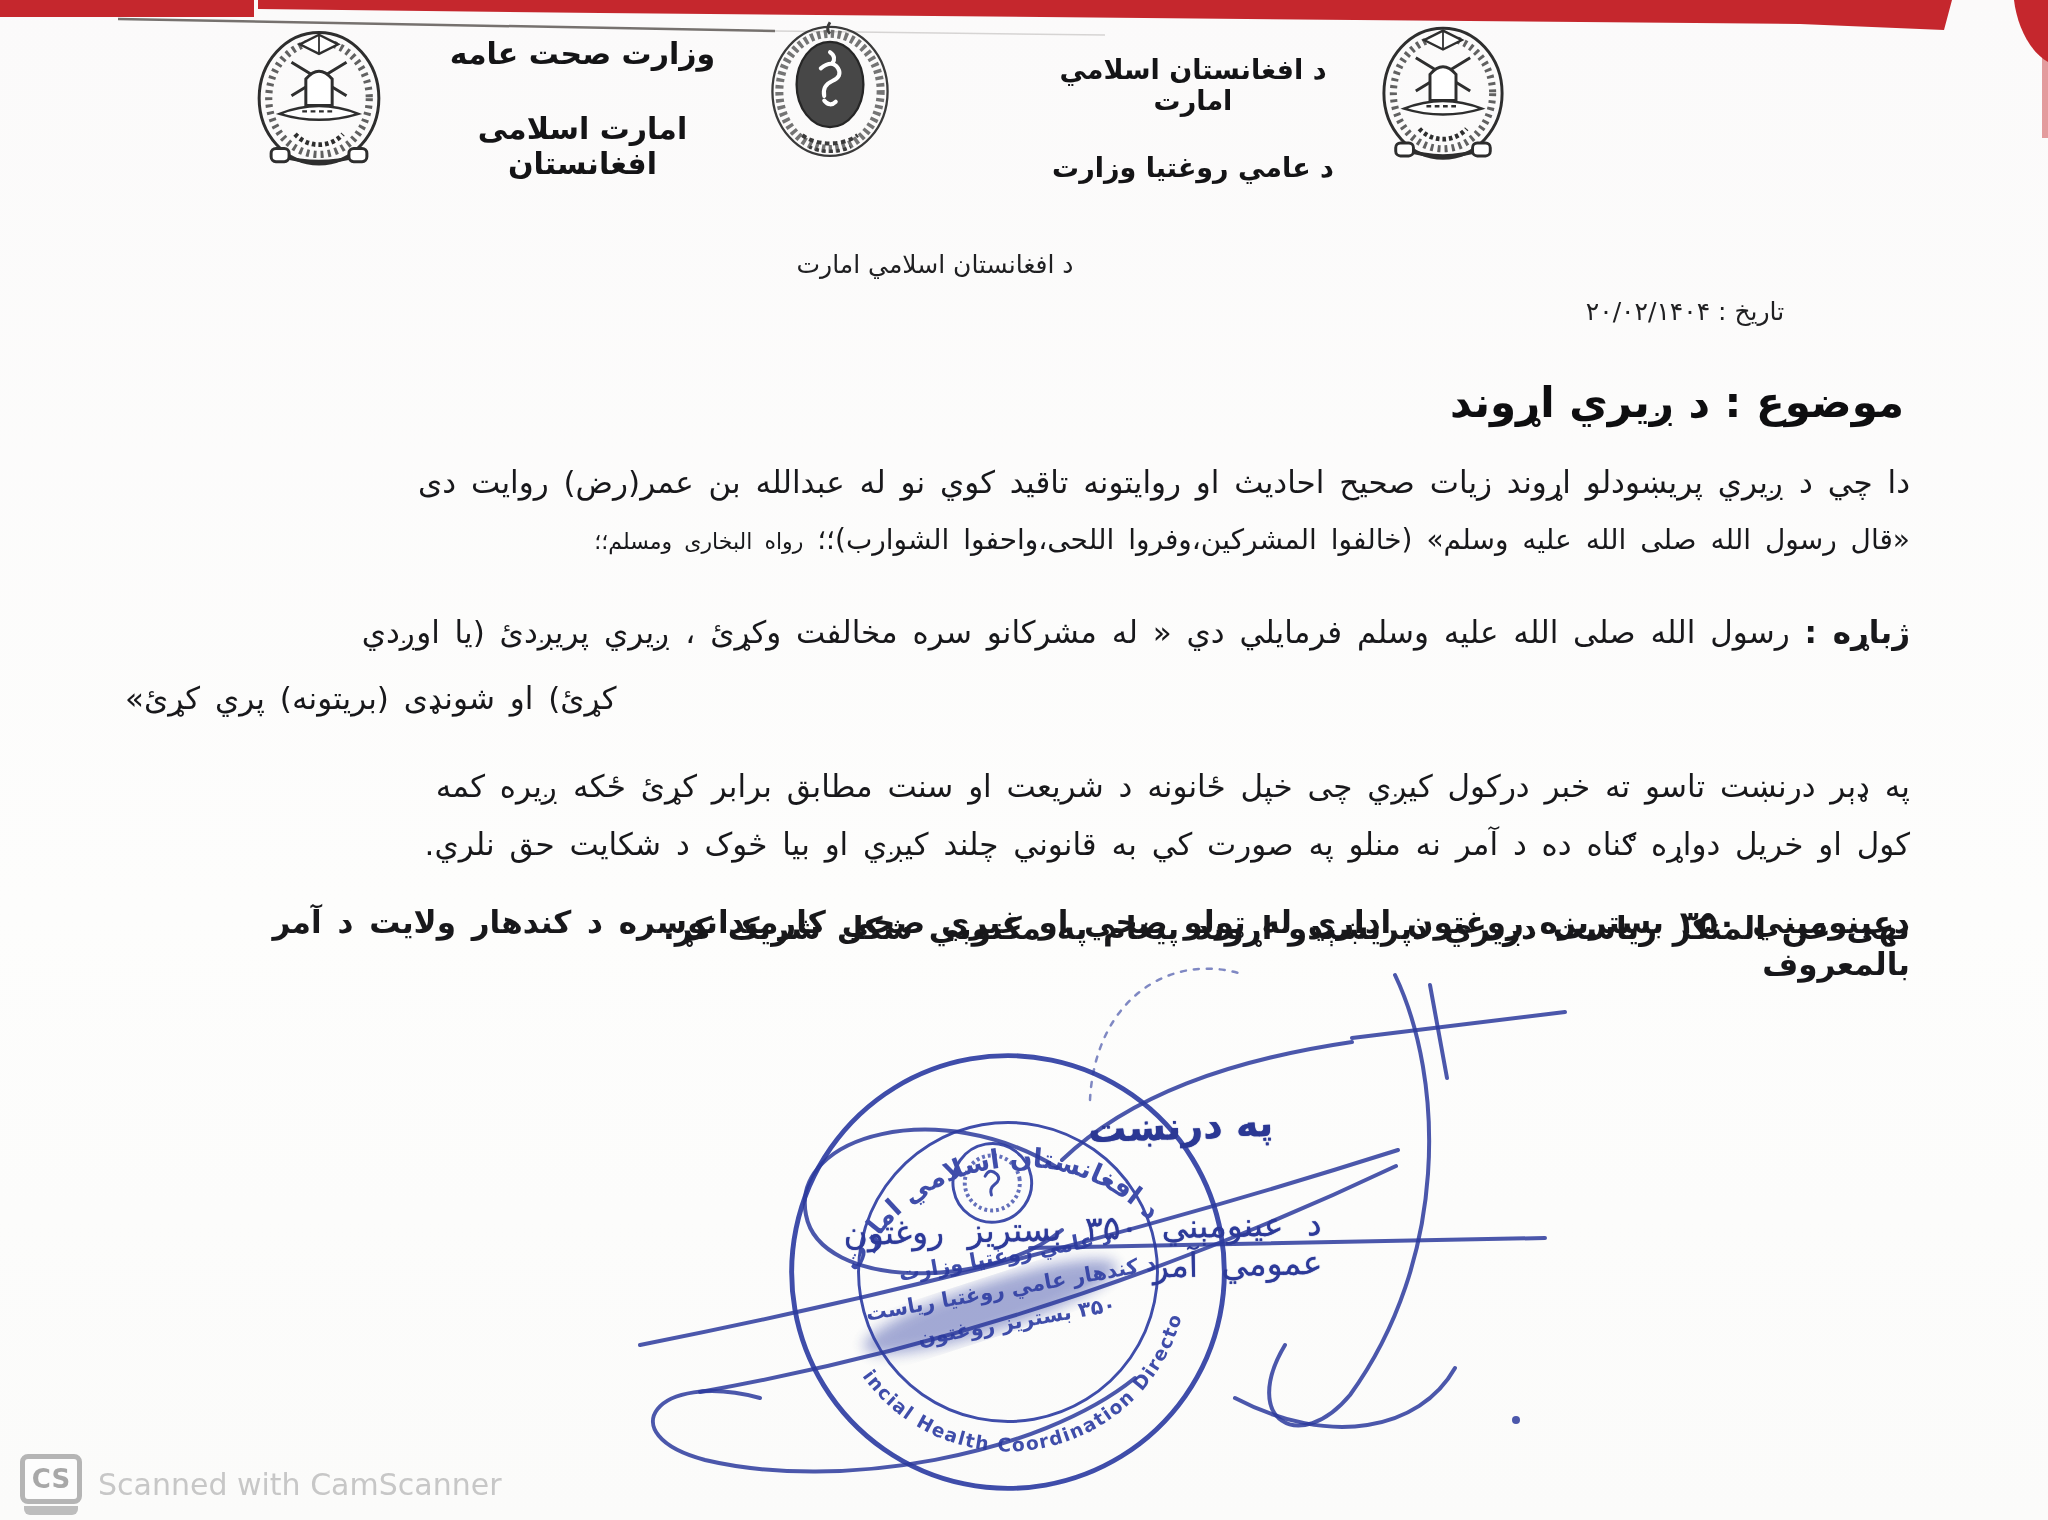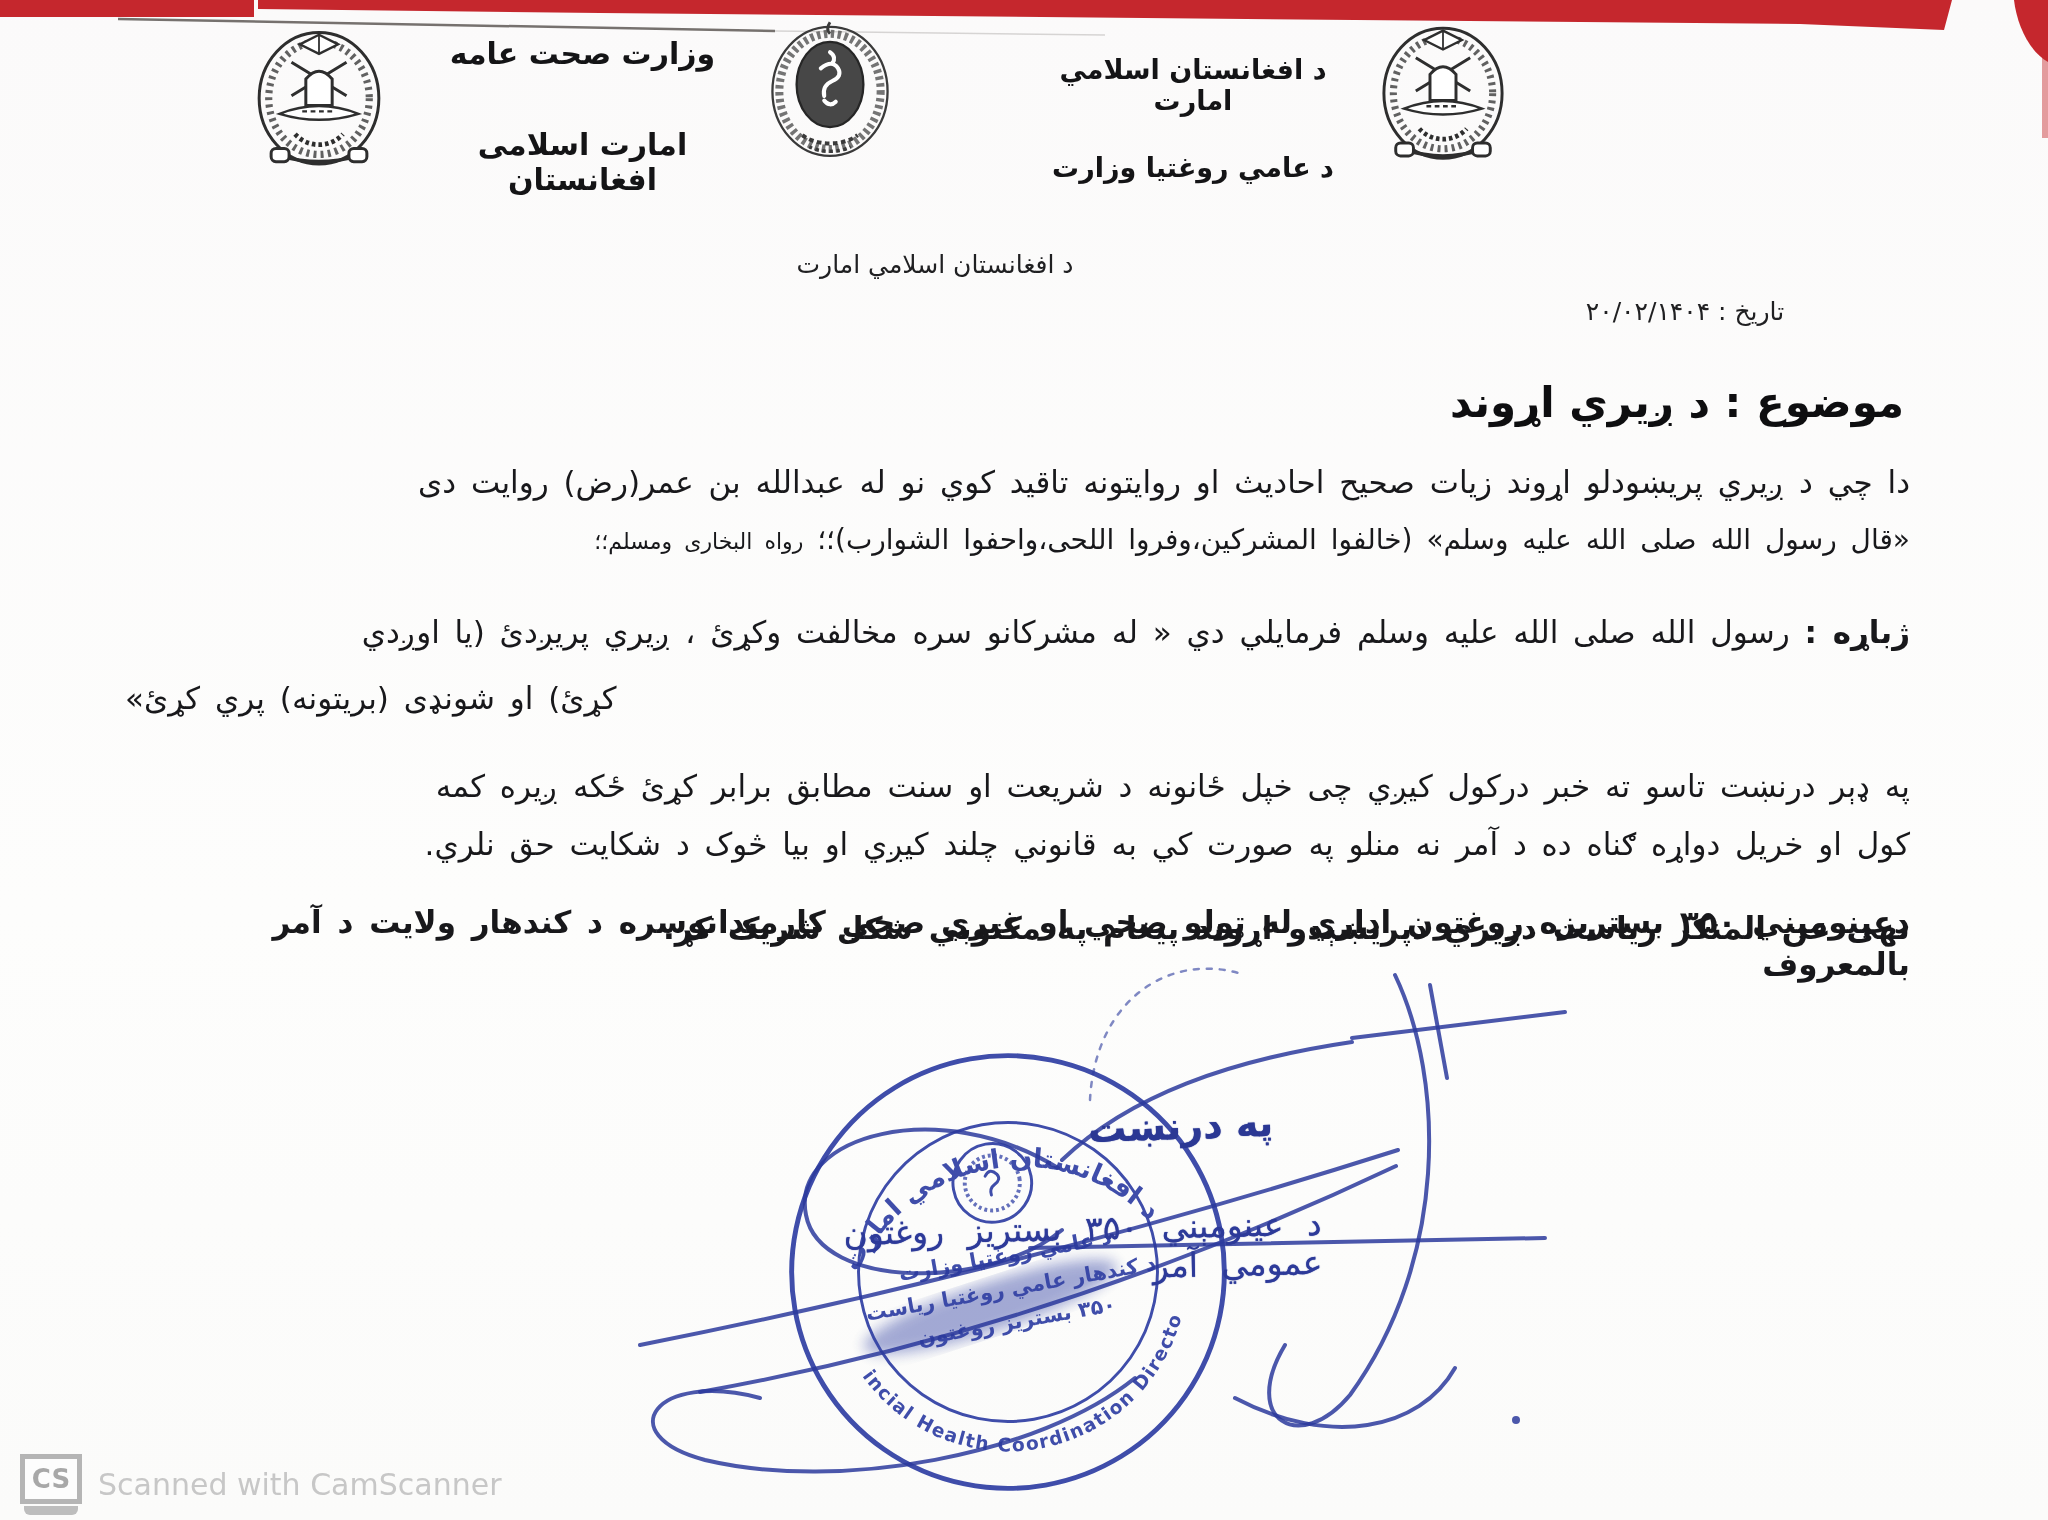--- a/index.html
+++ b/index.html
@@ -13,21 +13,21 @@
   svg.redband { position:absolute; left:0; top:0; z-index:2; pointer-events:none; }
 
   .emblem { position:absolute; z-index:1; }
   .emblem-left  { left:243px; top:24px;  width:152px; height:158px; }
   .emblem-moph  { left:760px; top:20px;  width:140px; height:152px; }
   .emblem-right { left:1372px; top:20px; width:142px; height:156px; }
 
   .hdr-left  { position:absolute; left:415px;  top:36px; width:335px; text-align:center; direction:rtl; color:#141416; z-index:1; }
   .hdr-right { position:absolute; left:1028px; top:54px; width:330px; text-align:center; direction:rtl; color:#141416; z-index:1; }
   .hdr-left .l1, .hdr-left .l2 { font-size:30px; font-weight:bold; }
-  .hdr-left .l2 { margin-top:56px; }
+  .hdr-left .l2 { margin-top:40px; }
   .hdr-right .l1, .hdr-right .l2 { font-size:27px; font-weight:bold; }
   .hdr-right .l2 { margin-top:36px; }
 
   .org-line  { position:absolute; left:620px; width:630px; top:250px; text-align:center; font-size:25px; direction:rtl; color:#202022; z-index:1; }
   .dept-line { position:absolute; left:480px; width:840px; top:287px; text-align:center; font-size:30px; font-weight:bold; direction:rtl; color:#101012; z-index:1; }
   .date-line { position:absolute; left:1540px; width:290px; top:297px; text-align:center; font-size:25px; direction:rtl; color:#202022; z-index:1; }
 
   .subject { position:absolute; right:144px; top:378px; font-size:42px; font-weight:bold; direction:rtl; color:#0e0e10; z-index:1; }
 
   .ln { position:absolute; right:138px; left:125px; text-align:right; direction:rtl;
@@ -50,21 +50,21 @@
   .st-arc    { font-size:27px; font-weight:bold; fill:#3544a6; }
   .st-arc-en { font-size:19px; font-weight:bold; letter-spacing:1.5px; fill:#3544a6; }
   .st-line   { font-size:21px; font-weight:bold; fill:#3544a6; text-anchor:middle; direction:rtl; }
 
   .signature { position:absolute; left:560px; top:930px; width:1060px; height:590px; z-index:5; pointer-events:none; }
   .sig-stroke { fill:none; stroke:#2c3a9c; stroke-width:4; stroke-linecap:round; opacity:.85; }
   .sig-dash { stroke-dasharray:5 8; stroke-width:2.5; opacity:.6; }
 
   .watermark { position:absolute; left:20px; top:1454px; display:flex; align-items:center; gap:16px; z-index:3; }
   .cs-logo { display:flex; flex-direction:column; align-items:stretch; width:62px; }
-  .cs-badge { height:40px; border:5px solid #b5b5b5; border-radius:0; color:#a8a8a8;
+  .cs-badge { height:40px; border:5px solid #b5b5b5; border-radius:8px; color:#a8a8a8;
               font-weight:bold; font-size:26px; display:flex; align-items:center; justify-content:center;
               background:#fdfdfd; }
   .cs-base { height:9px; background:#bdbdbd; border-radius:0 0 6px 6px; margin:2px 4px 0 4px; }
   .cs-text { font-size:30px; color:#c7c7c7; }
 </style>
 </head>
 <body>
 
 <div class="page">
 

